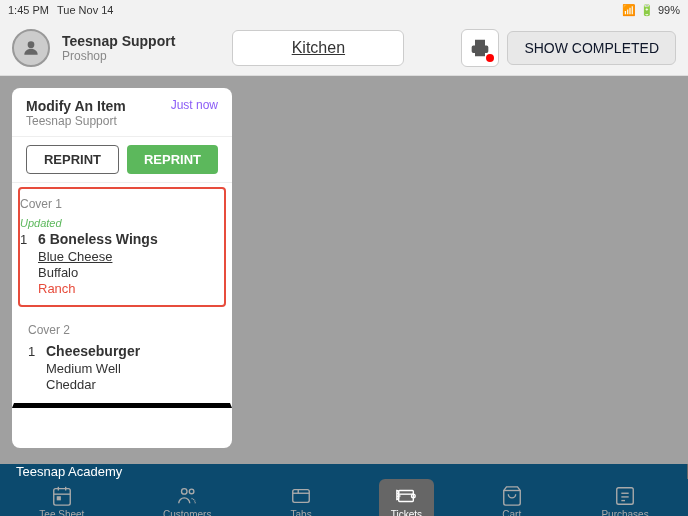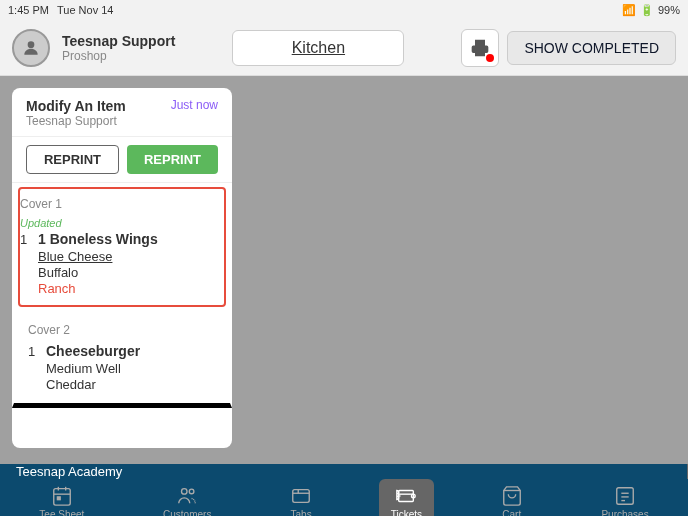--- a/index.html
+++ b/index.html
@@ -315,21 +315,21 @@
     <div class="card-actions">
       <button class="btn-reprint">REPRINT</button>
       <button class="btn-complete">REPRINT</button>
     </div>
 
     <div class="cover-section highlighted">
       <div class="cover-label">Cover 1</div>
       <div class="updated-label">Updated</div>
       <div class="item-row">
         <span class="item-qty">1</span>
-        <span class="item-name">1 Boneless Wings</span>
+        <span class="item-name">6 Boneless Wings</span>
       </div>
       <div class="modifier underline">Blue Cheese</div>
       <div class="modifier">Buffalo</div>
       <div class="modifier red">Ranch</div>
     </div>
 
     <div class="cover-section normal">
       <div class="cover-label">Cover 2</div>
       <div class="item-row">
         <span class="item-qty">1</span>

